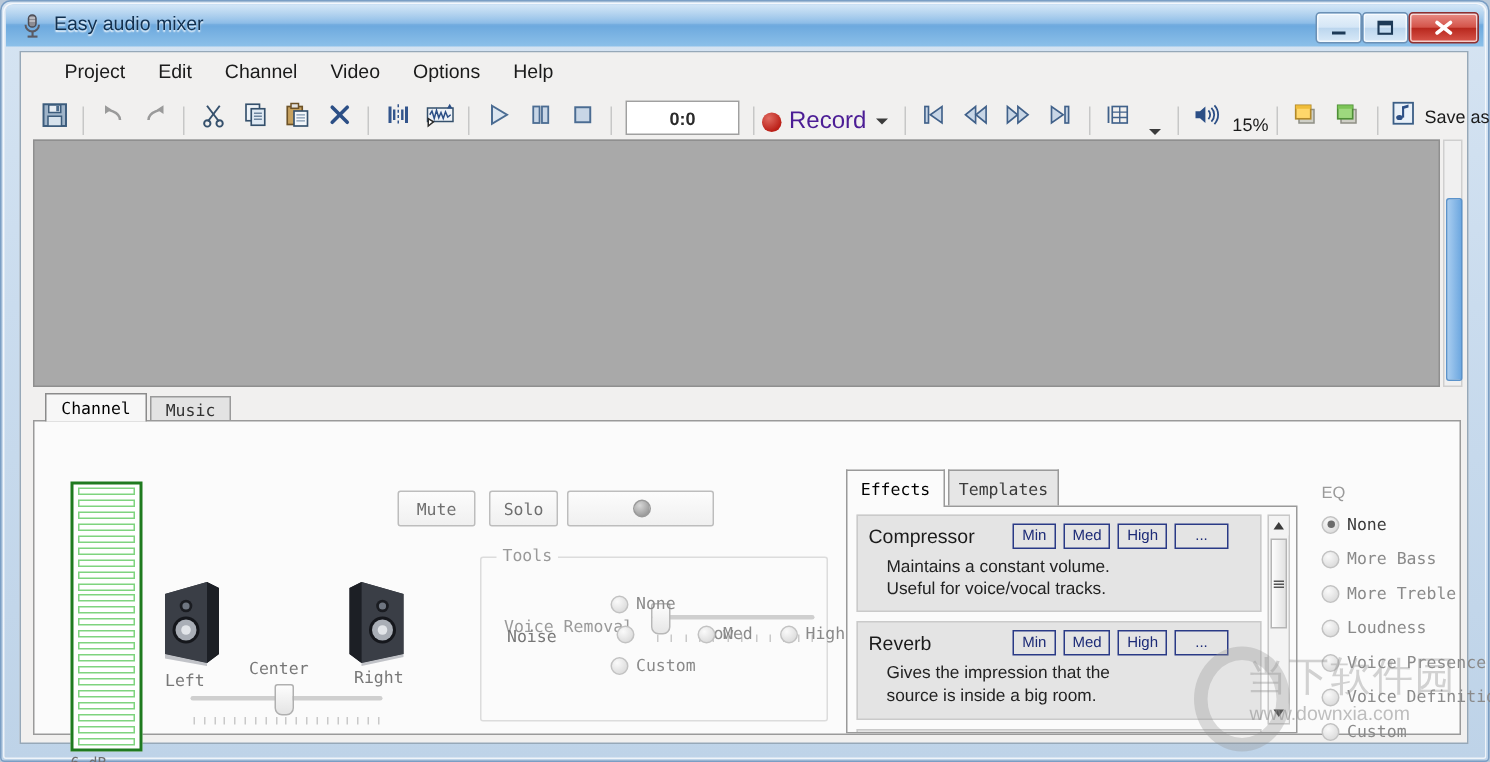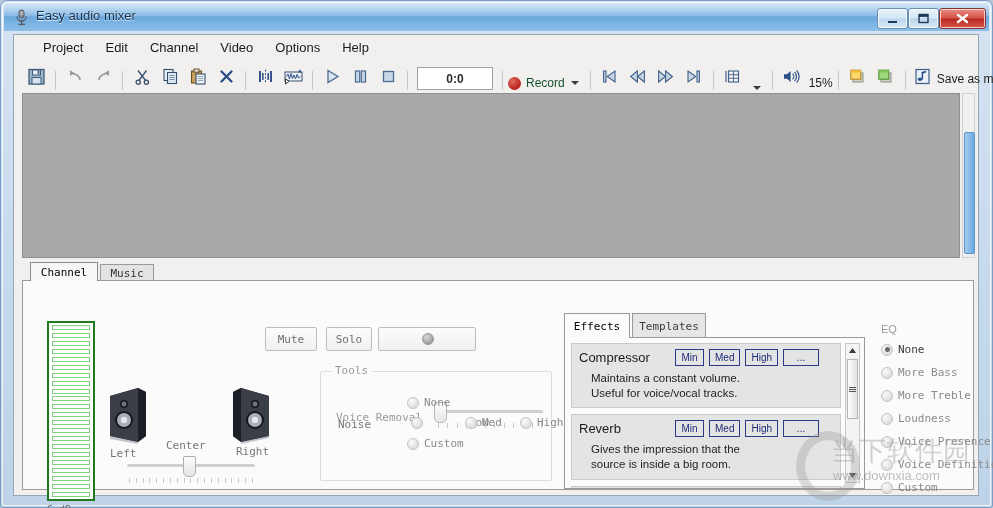--- a/index.html
+++ b/index.html
@@ -89,21 +89,21 @@
     width:74px;height:21px;background:#ffffff;border:1px solid #a0a0a0;
     display:flex;align-items:center;justify-content:center;
     font-size:12px;font-weight:bold;color:#2b2b2b;margin:0 4px;flex:none;
   }
   #record-grp{display:flex;align-items:center;cursor:default;flex:none;}
   #record-dot{
     width:13px;height:13px;border-radius:50%;
     background:radial-gradient(circle at 35% 30%,#e06a60,#bb2018 70%);
     margin-right:5px;
   }
-  #record-label{font-size:12px;color:#14532d;}
+  #record-label{font-size:16px;color:#4c1d95;}
   .caret-dn{
     width:0;height:0;border-left:4px solid transparent;border-right:4px solid transparent;
     border-top:4px solid #3b3b3b;margin:0 6px;flex:none;
   }
   #zoom-label{font-size:12px;color:#1b1b1b;margin-left:3px;flex:none;}
   #save-media{display:flex;align-items:center;cursor:default;flex:none;margin-left:2px;}
   #save-media-label{font-size:12px;color:#1b1b1b;margin-left:5px;white-space:nowrap;}
   
   #workspace{
     position:absolute;left:8px;top:58px;width:938px;height:165px;

